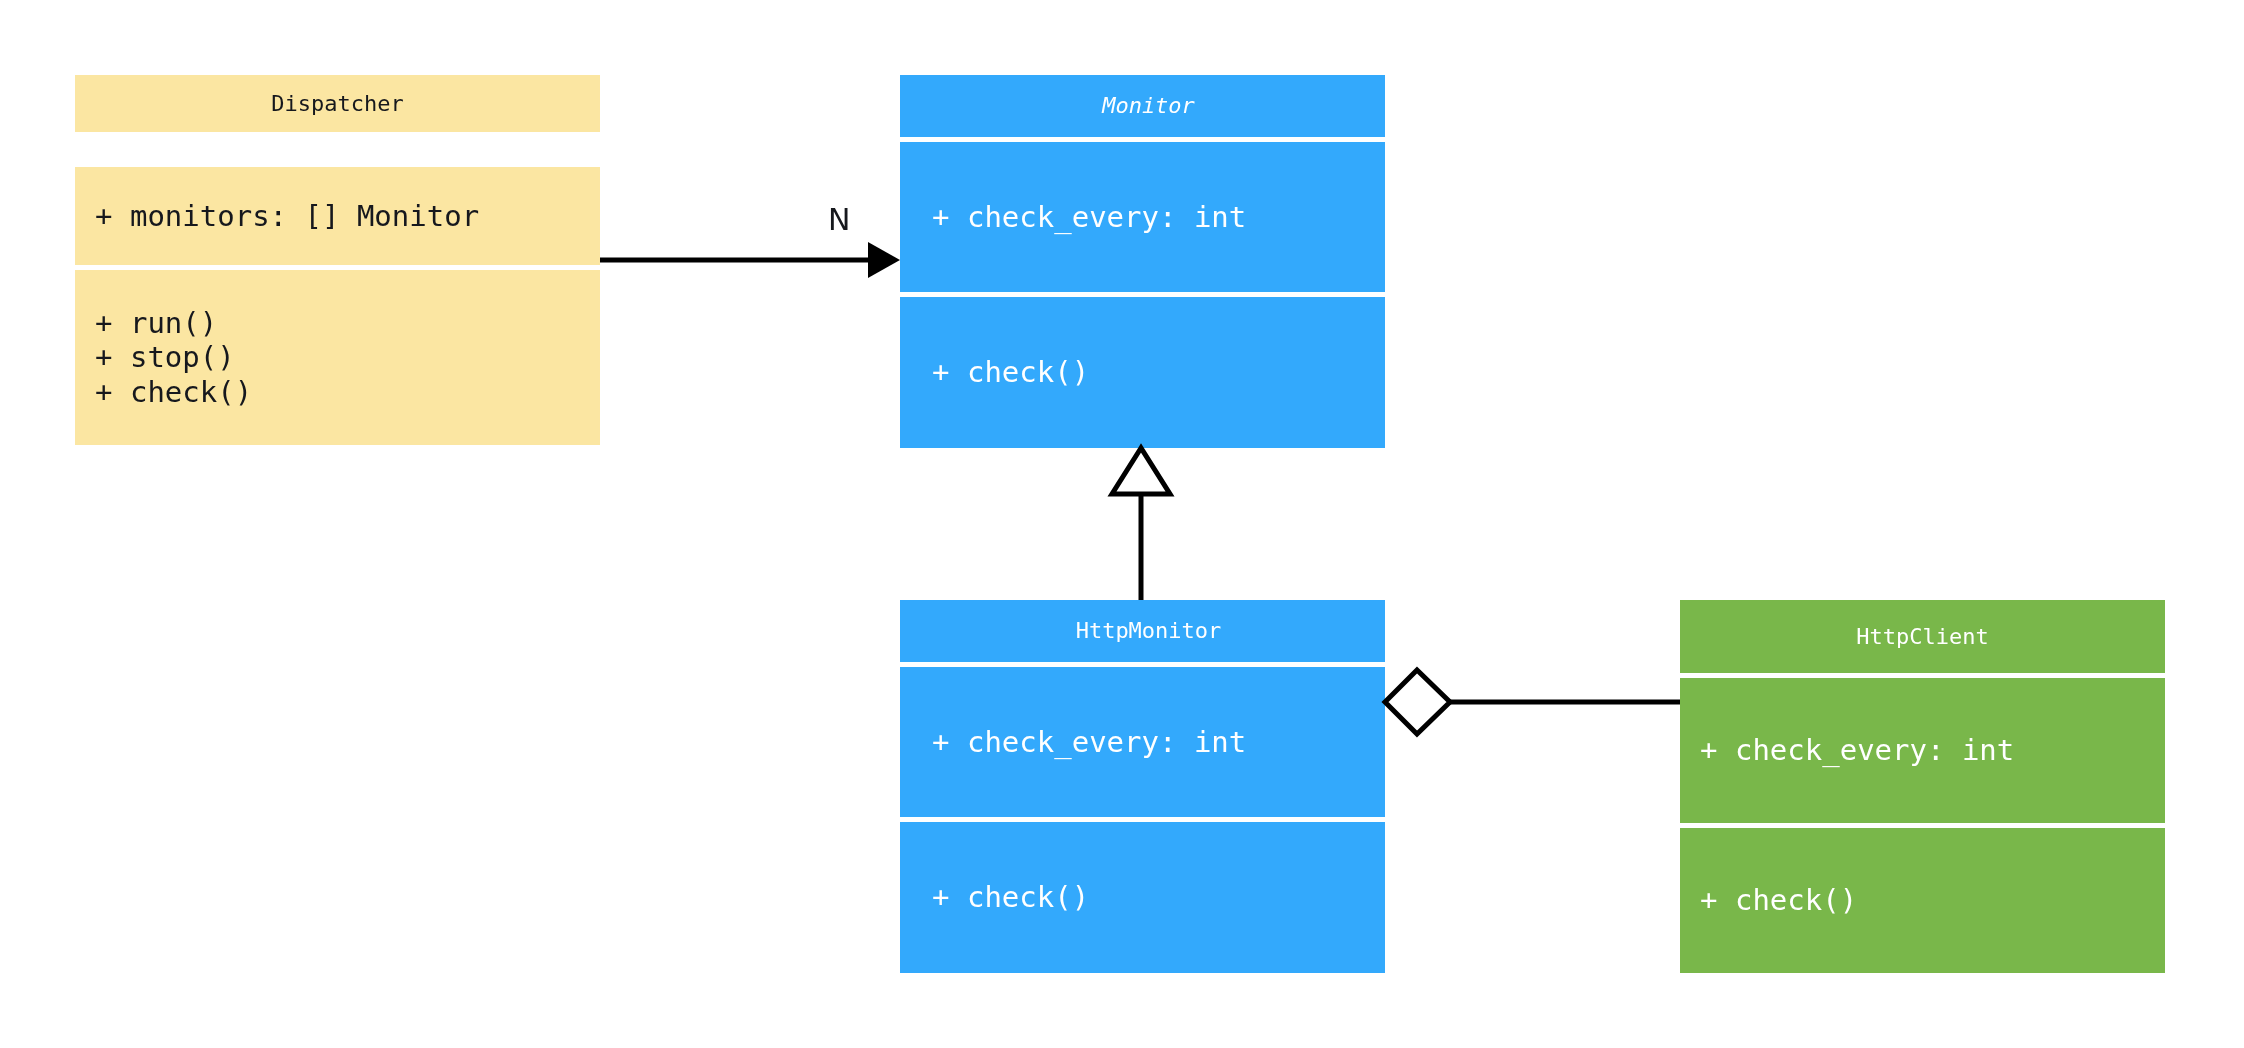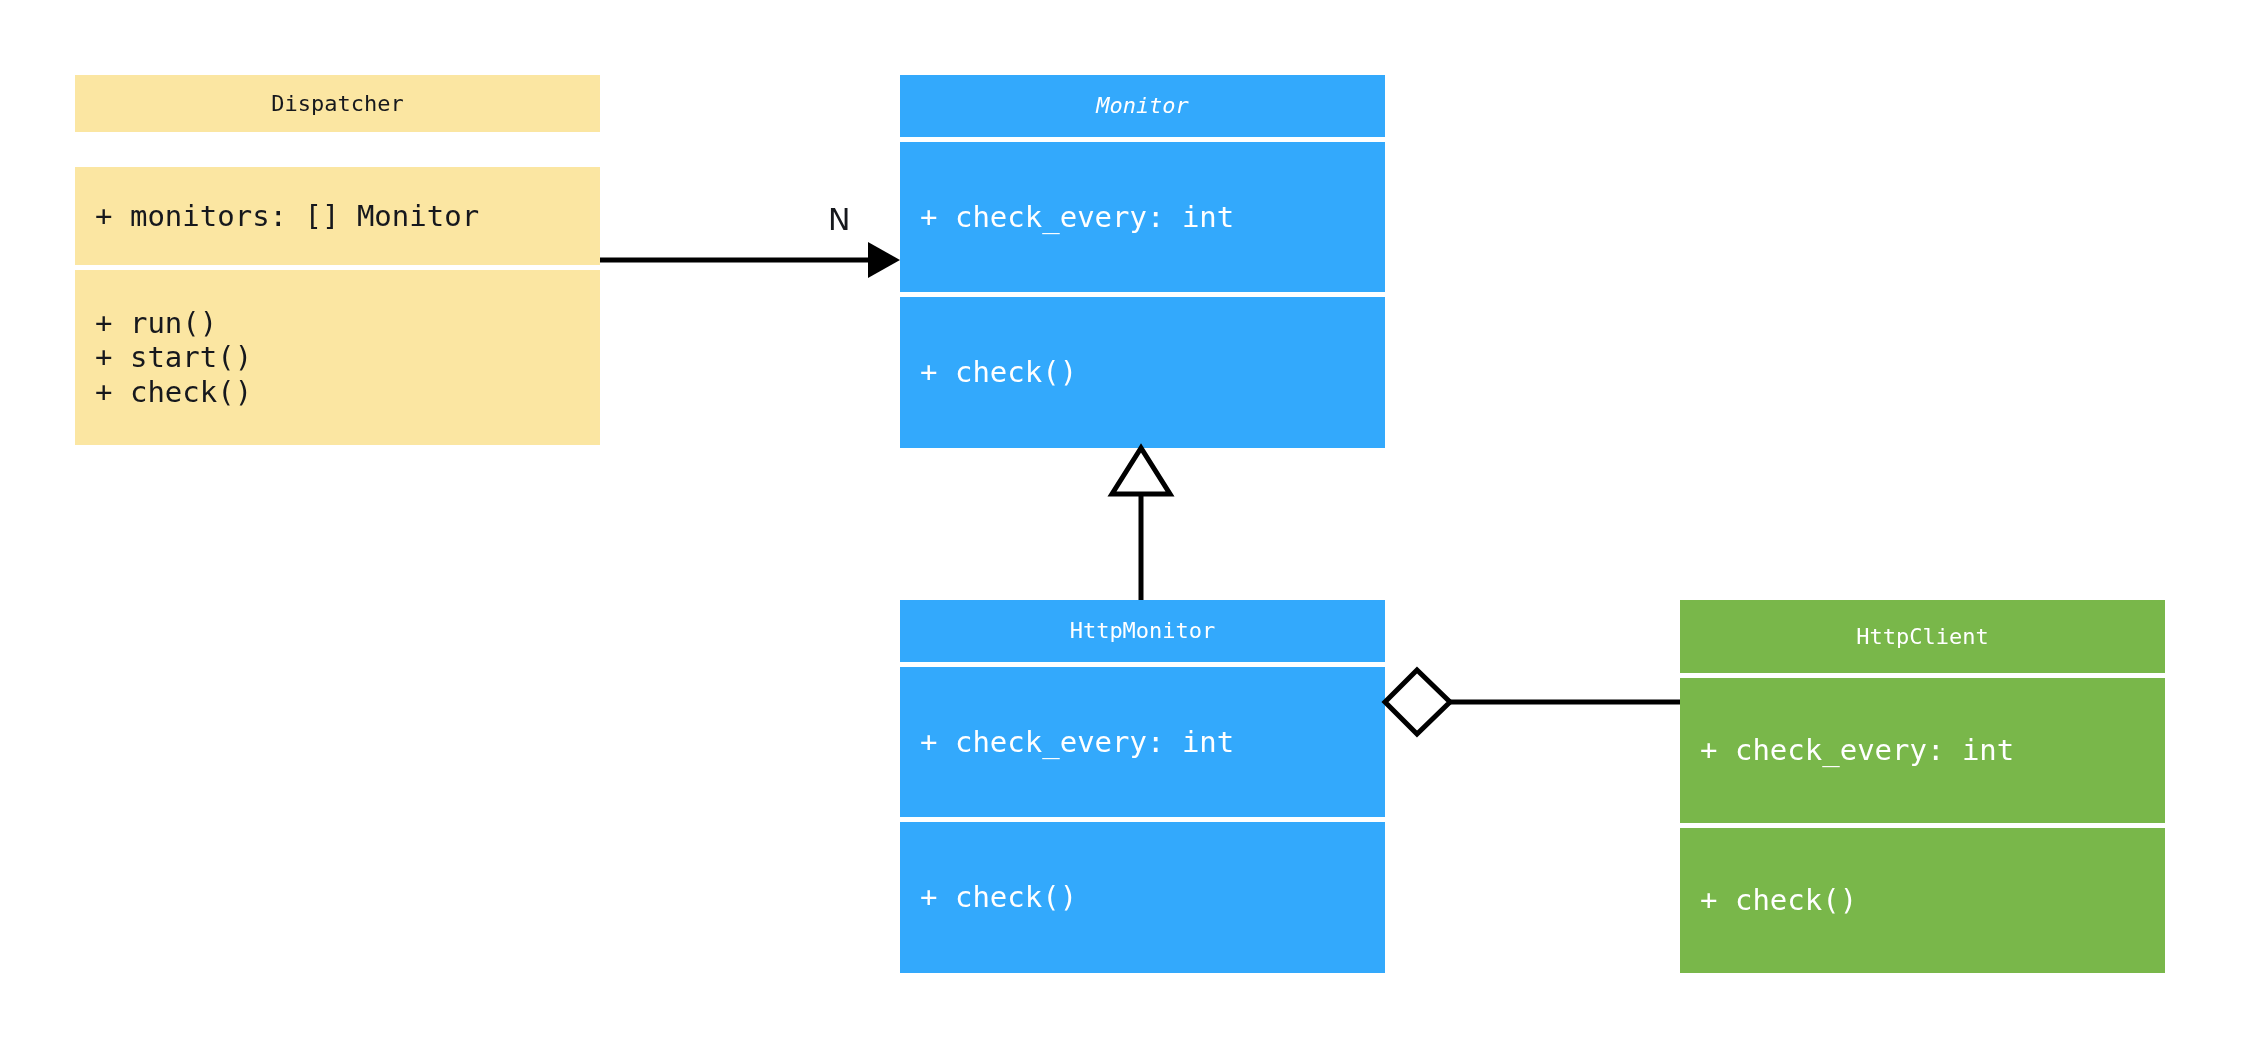--- a/index.html
+++ b/index.html
@@ -57,20 +57,21 @@
 
   
   .cls-dispatcher .uml-compartment {
     background: #FBE6A2;
     color: #16181d;
   }
   
   .cls-blue .uml-compartment {
     background: #33A9FC;
     color: #ffffff;
+    padding-left: 12px;
   }
   
   .cls-green .uml-compartment {
     background: #79B74A;
     color: #ffffff;
   }
 
   
   .cls-dispatcher {
     left: 75px;
@@ -142,21 +143,21 @@
       <div class="uml-title">Dispatcher</div>
     </div>
     <div class="uml-compartment c-attrs">
       <div class="members-block">
         <div class="uml-member">+ monitors: [] Monitor</div>
       </div>
     </div>
     <div class="uml-compartment c-methods">
       <div class="members-block">
         <div class="uml-member">+ run()</div>
-        <div class="uml-member">+ start()</div>
+        <div class="uml-member">+ stop()</div>
         <div class="uml-member">+ check()</div>
       </div>
     </div>
   </div>
 
   <div class="uml-class cls-blue cls-monitor">
     <div class="uml-compartment c-title">
       <div class="uml-title abstract">Monitor</div>
     </div>
     <div class="uml-compartment c-attrs">

